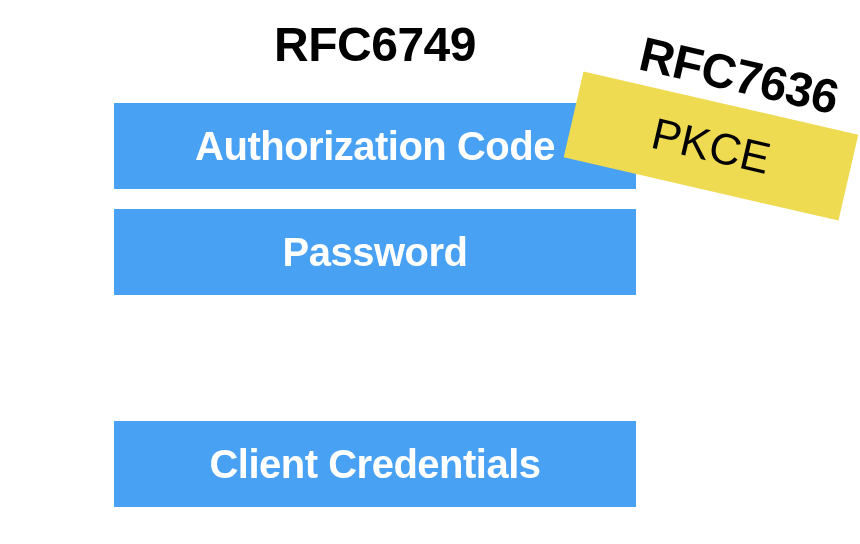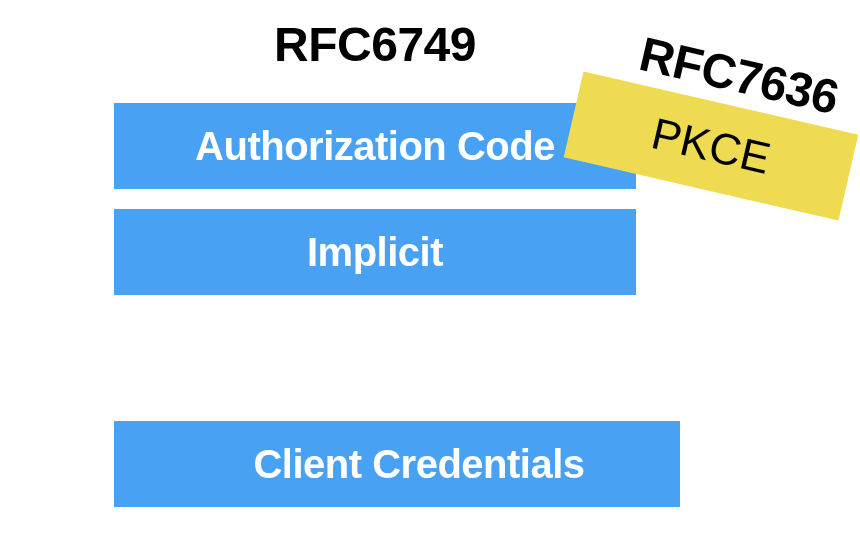--- a/index.html
+++ b/index.html
@@ -87,25 +87,25 @@
 
 <div class="stage">
 
   <div class="main-title">RFC6749</div>
 
   <div class="bar" style="top:103px;">
     <span class="bar-label">Authorization Code</span>
   </div>
 
   <div class="bar" style="top:209px;">
-    <span class="bar-label">Implicit</span>
+    <span class="bar-label">Password</span>
   </div>
 
 
-  <div class="bar" style="top:421px;padding-left:44px;">
+  <div class="bar" style="top:421px;">
     <span class="bar-label">Client Credentials</span>
   </div>
 
   <div class="sticker">
     <span class="sticker-label">PKCE</span>
   </div>
 
   <div class="sticker-title">RFC7636</div>
 
 </div>

